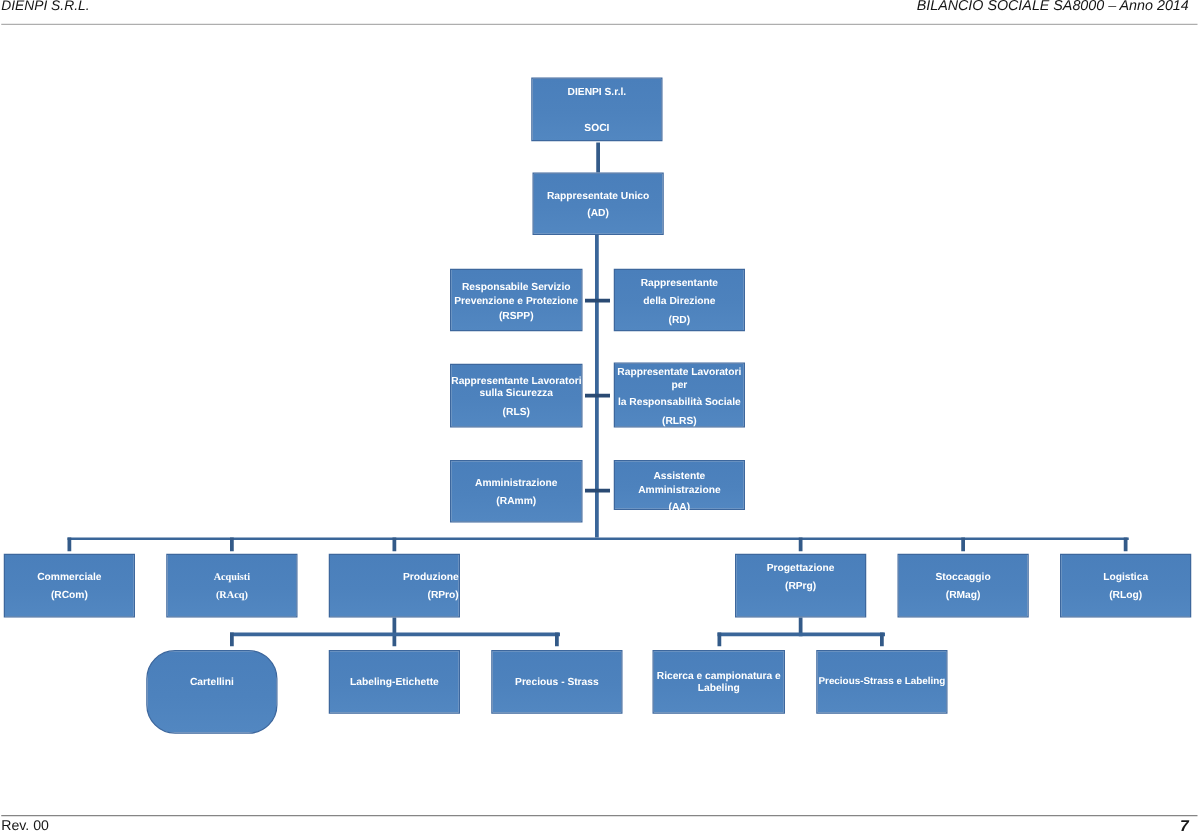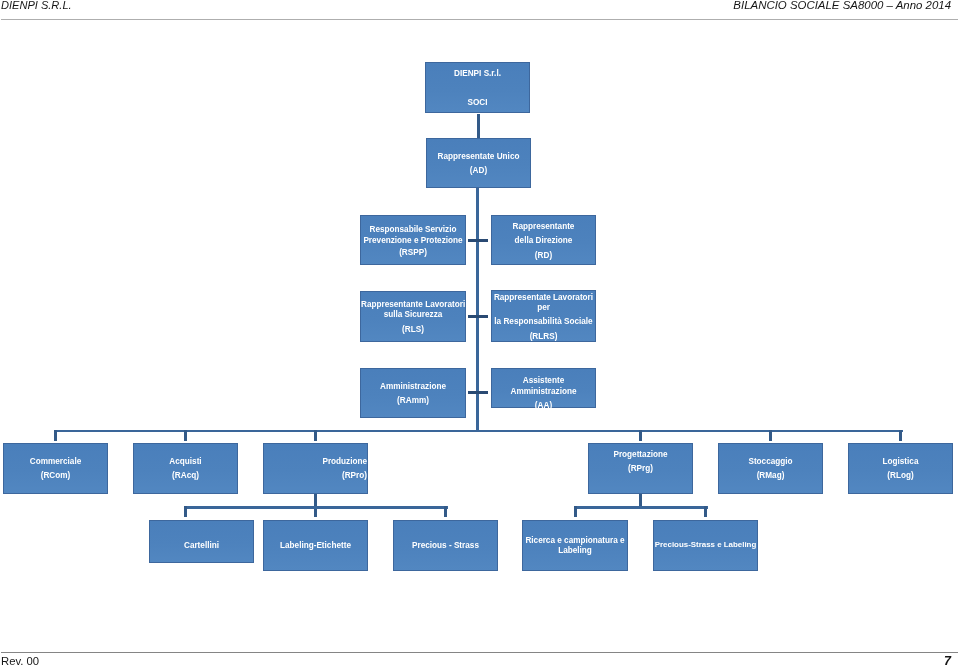--- a/index.html
+++ b/index.html
@@ -69,26 +69,26 @@
   
   #n-soci  { left:425px; top:62px; width:105px; height:51px; }
   #n-ad    { left:426px; top:138px; width:105px; height:50px; }
   #n-rspp  { left:360px; top:215px; width:106px; height:50px; }
   #n-rd    { left:491px; top:215px; width:105px; height:50px; }
   #n-rls   { left:360px; top:291px; width:106px; height:51px; }
   #n-rlrs  { left:491px; top:290px; width:105px; height:52px; }
   #n-ramm  { left:360px; top:368px; width:106px; height:50px; }
   #n-aa    { left:491px; top:368px; width:105px; height:40px; }
   #n-rcom  { left:3px; top:443px; width:105px; height:51px; }
-  #n-racq  { left:133px; top:443px; width:105px; height:51px; }
+  #n-racq  { left:133px; top:443px; width:105px; height:51px;font-family:Liberation Serif, serif; }
   #n-rpro  { left:263px; top:443px; width:105px; height:51px;text-align:right; }
   #n-rprg  { left:588px; top:443px; width:105px; height:51px; }
   #n-rmag  { left:718px; top:443px; width:105px; height:51px; }
   #n-rlog  { left:848px; top:443px; width:105px; height:51px; }
-  #n-cart  { left:149px; top:520px; width:105px; height:43px; }
+  #n-cart  { left:117px; top:520px; width:105px; height:67px;border-radius:23px; }
   #n-label { left:263px; top:520px; width:105px; height:51px; }
   #n-prec  { left:393px; top:520px; width:105px; height:51px; }
   #n-ric   { left:522px; top:520px; width:106px; height:51px; }
   #n-pslab { left:653px; top:520px; width:105px; height:51px; font-size:7.92px; }
 </style>
 </head>
 <body>
 
 <div class="page">
 

